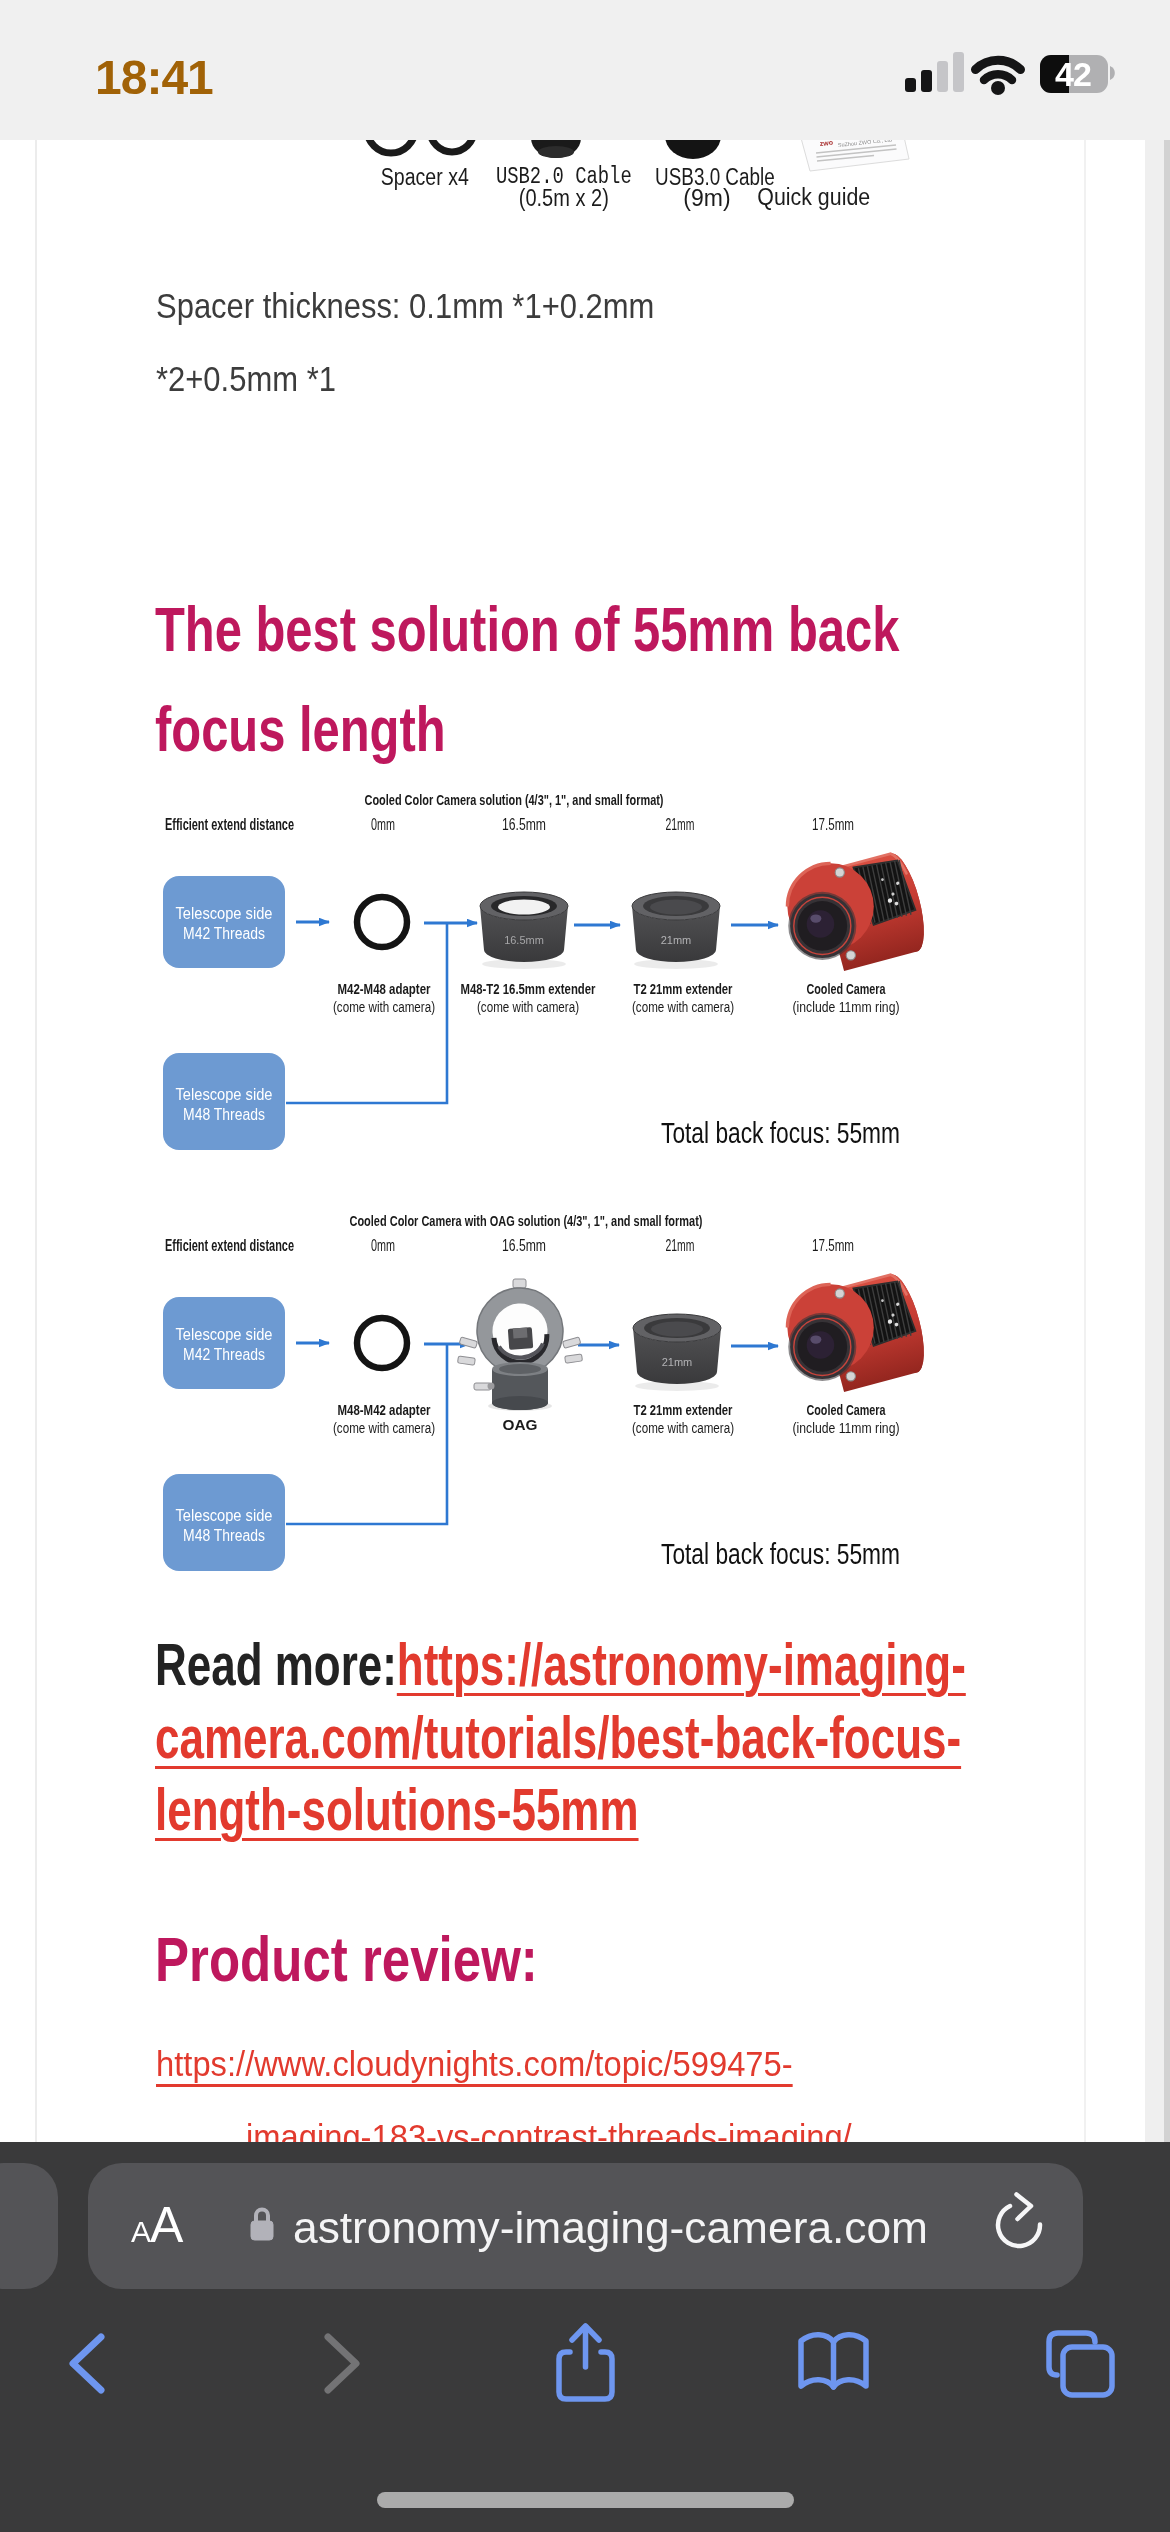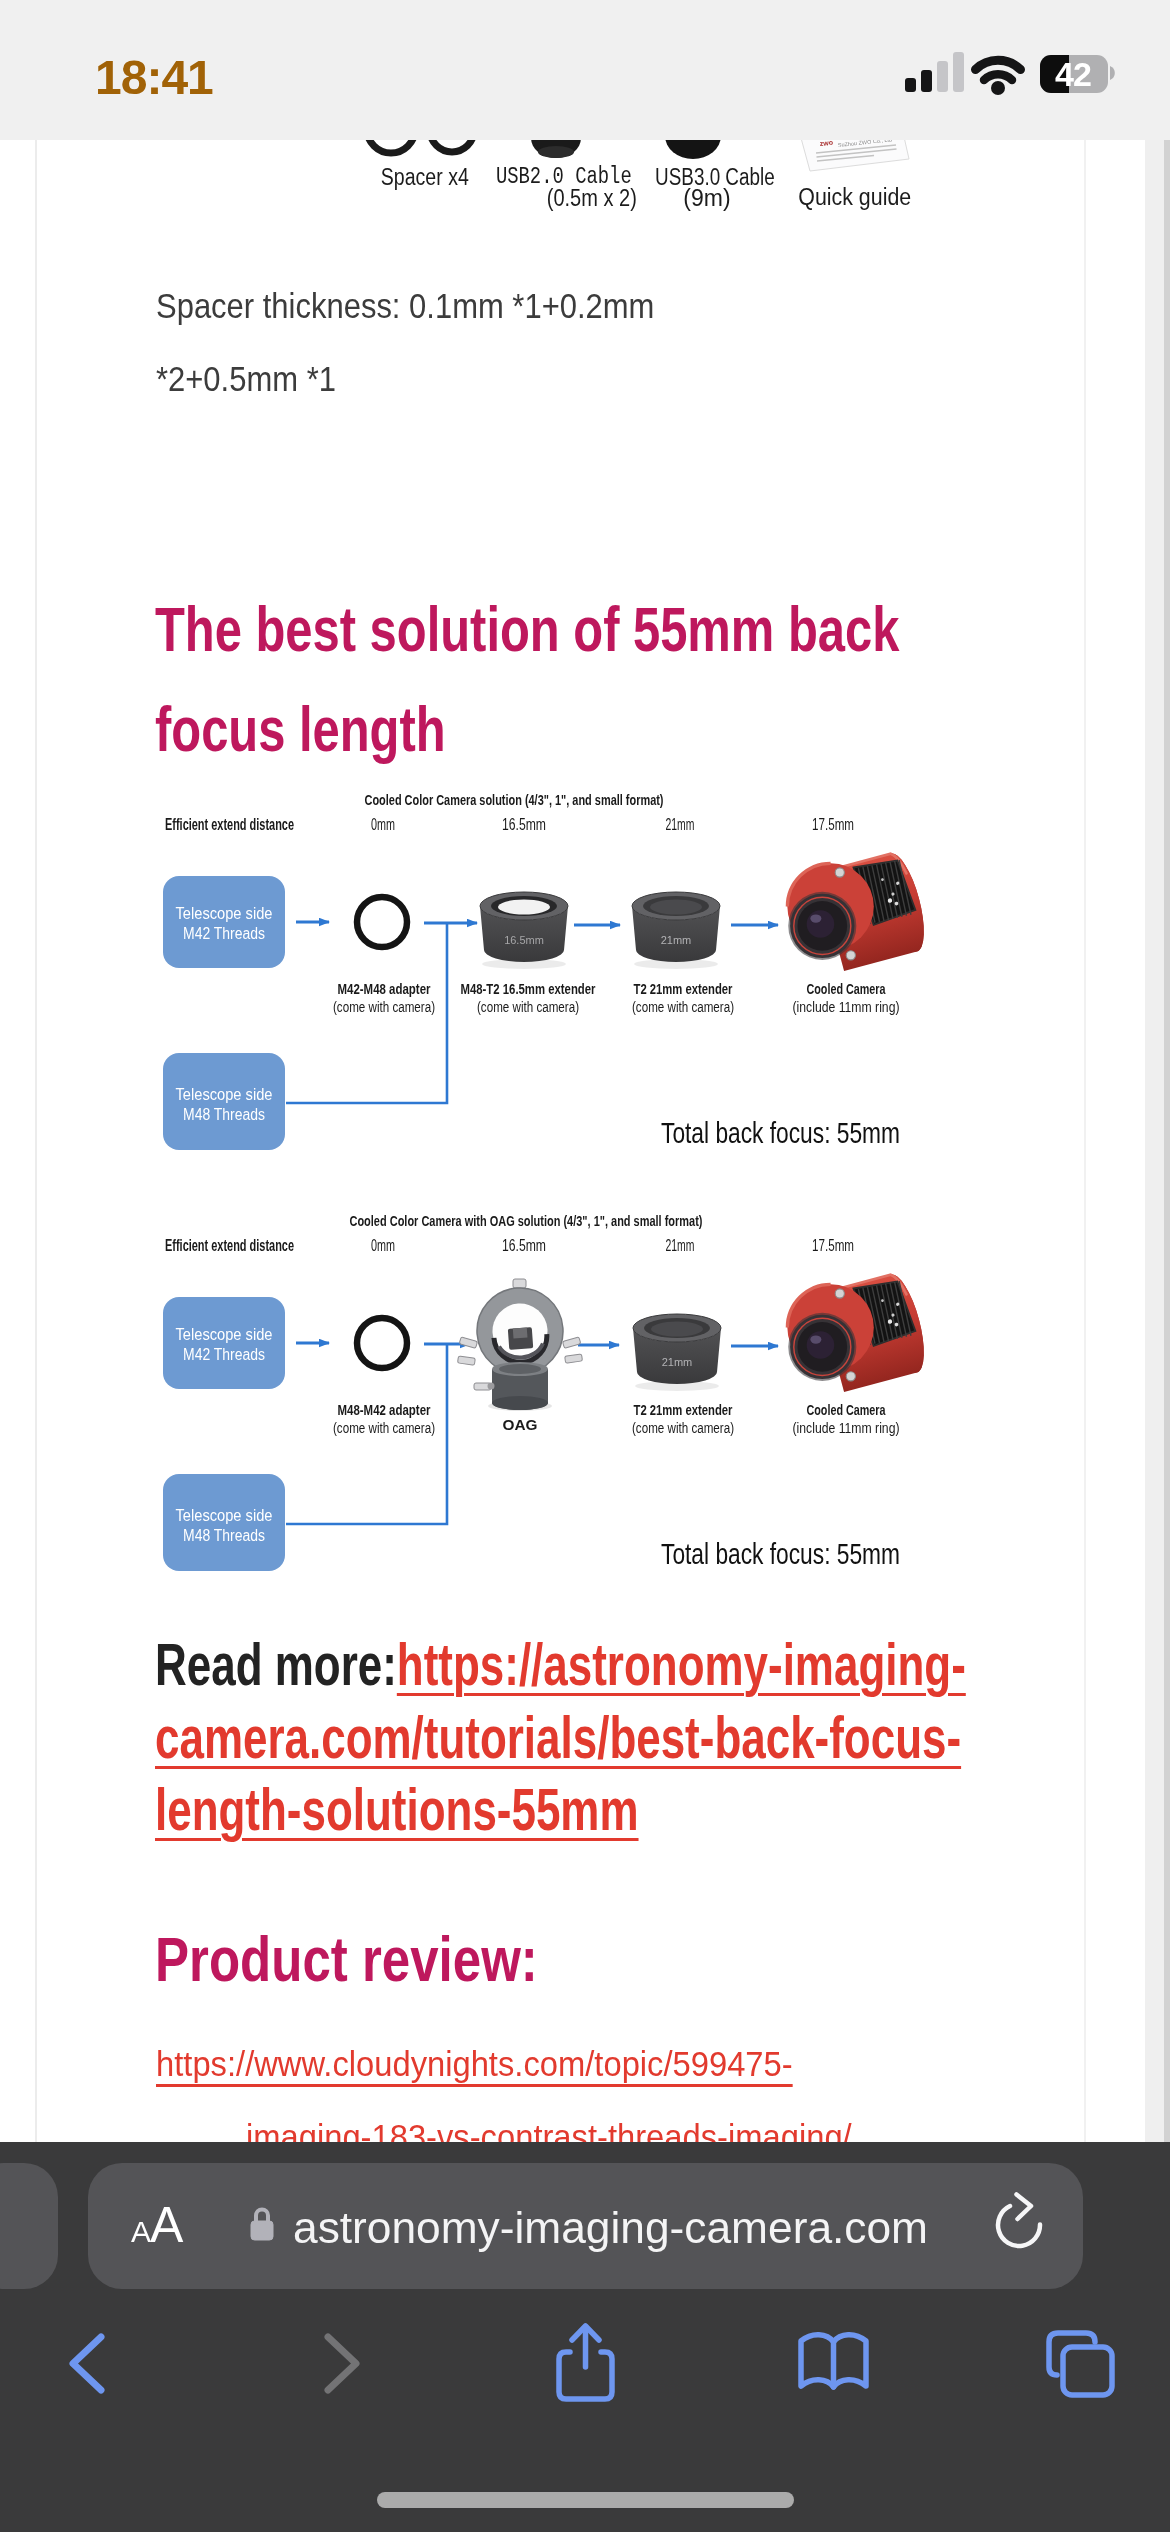--- a/index.html
+++ b/index.html
@@ -59,24 +59,24 @@
   <text x="820" y="146" font-size="7" fill="#a33" font-weight="bold" transform="rotate(-6 820 146)">zwo</text>
   <text x="838" y="147" font-size="5.5" fill="#8a8a8a" transform="rotate(-6 838 147)">SuZhou ZWO Co., Ltd</text>
   <g stroke="#c3c3c3" stroke-width="1.4">
     <line x1="816" y1="153" x2="896" y2="145"></line>
     <line x1="816.5" y1="157" x2="896.5" y2="149"></line>
     <line x1="817" y1="161" x2="874" y2="155.5"></line>
   </g>
 </svg>
 <div class="abs toplab" style="left:325px;top:166px;width:200px;"><span class="condc" style="transform:scaleX(0.85)">Spacer x4</span></div>
 <div class="abs toplab" style="left:464px;top:166px;width:200px;font-family:Liberation Mono, monospace;"><span class="condc" style="transform:scaleX(0.82)">USB2.0 Cable</span></div>
-<div class="abs toplab" style="left:492px;top:187px;width:200px;"><span class="condc" style="transform:scaleX(0.87)">(0.5m x 2)</span></div>
+<div class="abs toplab" style="left:464px;top:187px;width:200px;"><span class="condc" style="transform:scaleX(0.87)">(0.5m x 2)</span></div>
 <div class="abs toplab" style="left:607px;top:166px;width:200px;padding-left:8px;"><span class="condc" style="transform:scaleX(0.82)">USB3.0 Cable</span></div>
 <div class="abs toplab" style="left:607px;top:187px;width:200px;"><span class="condc" style="transform:scaleX(1)">(9m)</span></div>
-<div class="abs toplab" style="left:755px;top:186px;width:200px;"><span class="condc" style="transform:scaleX(0.93)">Quick guide</span></div>
+<div class="abs toplab" style="left:714px;top:186px;width:200px;"><span class="condc" style="transform:scaleX(0.93)">Quick guide</span></div>
 
 <div class="abs bodytxt" style="left:156px;top:288px;"><span class="cond" id="bt1" style="transform:scaleX(0.885)">Spacer thickness: 0.1mm *1+0.2mm</span></div>
 <div class="abs bodytxt" style="left:156px;top:361px;"><span class="cond" id="bt2" style="transform:scaleX(0.885)">*2+0.5mm *1</span></div>
 
 <div class="abs bigred" style="left:155px;top:598px;"><span class="cond" id="h1a" style="transform:scaleX(0.776)">The best solution of 55mm back</span></div>
 <div class="abs bigred" style="left:155px;top:677px;margin-top:21px;"><span class="cond" id="h1b" style="transform:scaleX(0.776)">focus length</span></div>
 
 <svg class="abs" style="left:150px;top:780px" width="950" height="390" viewBox="150 780 950 390" id="diag1">
 <defs>
   <marker id="ah" markerWidth="13" markerHeight="11" refX="10.5" refY="4.5" orient="auto" markerUnits="userSpaceOnUse">

